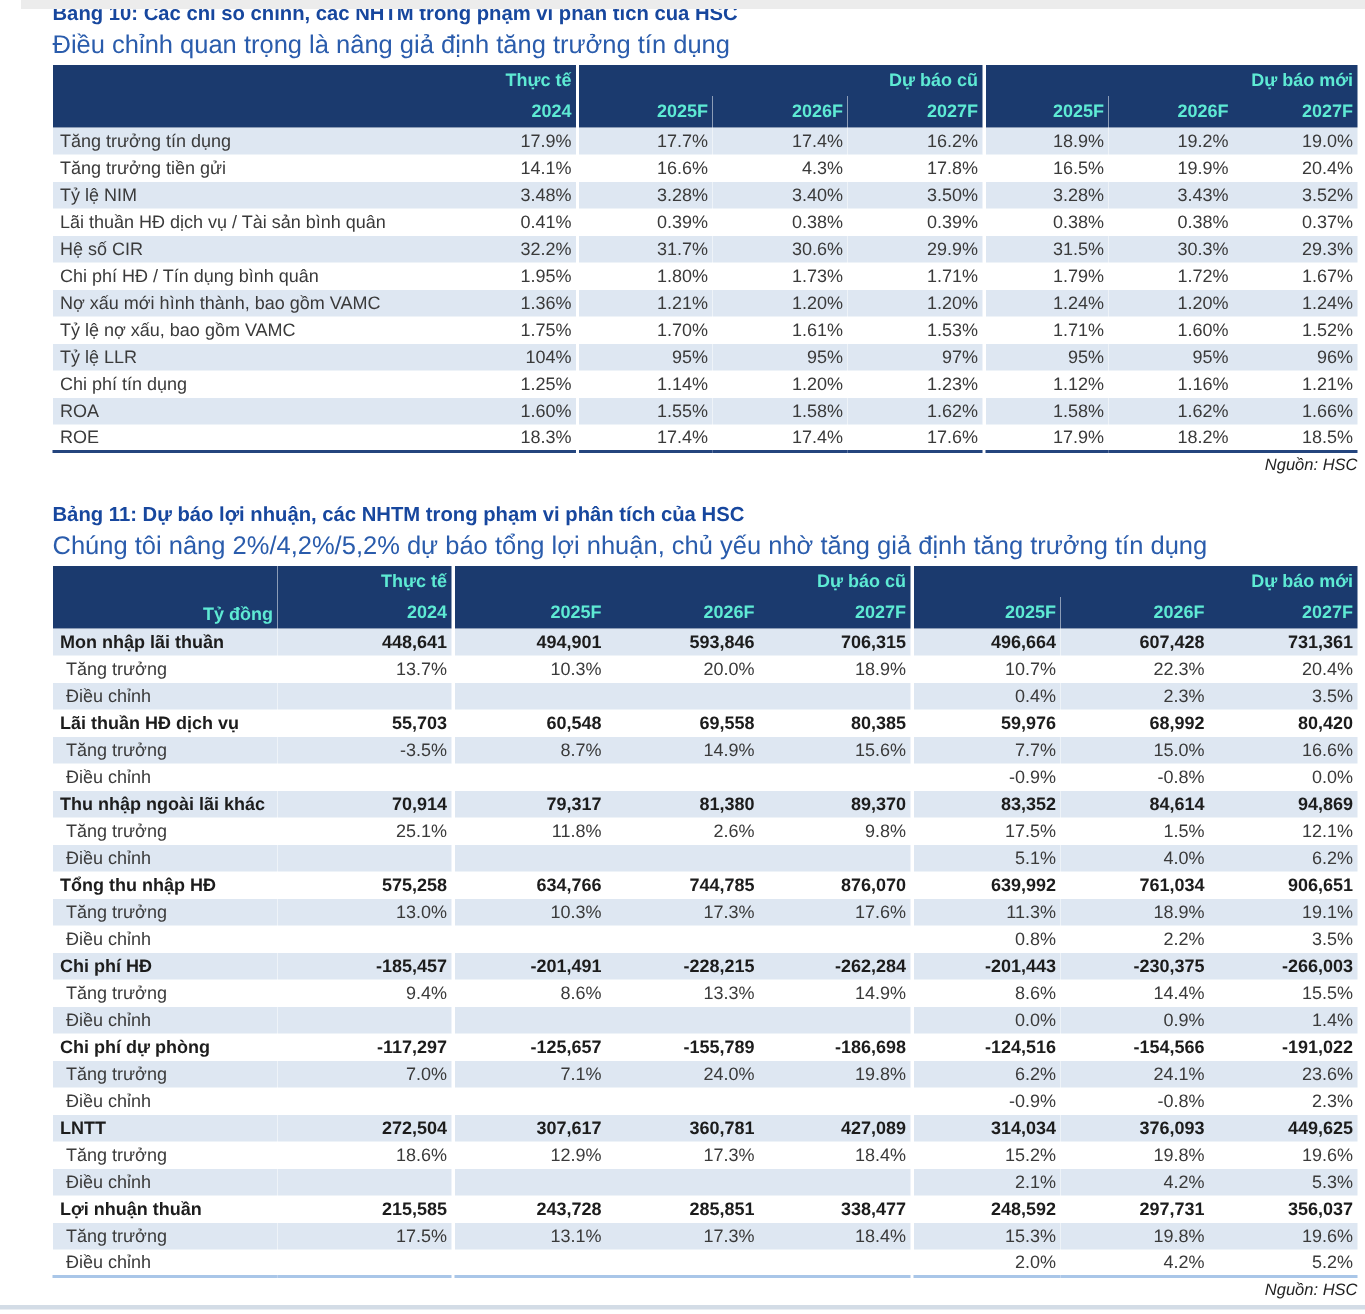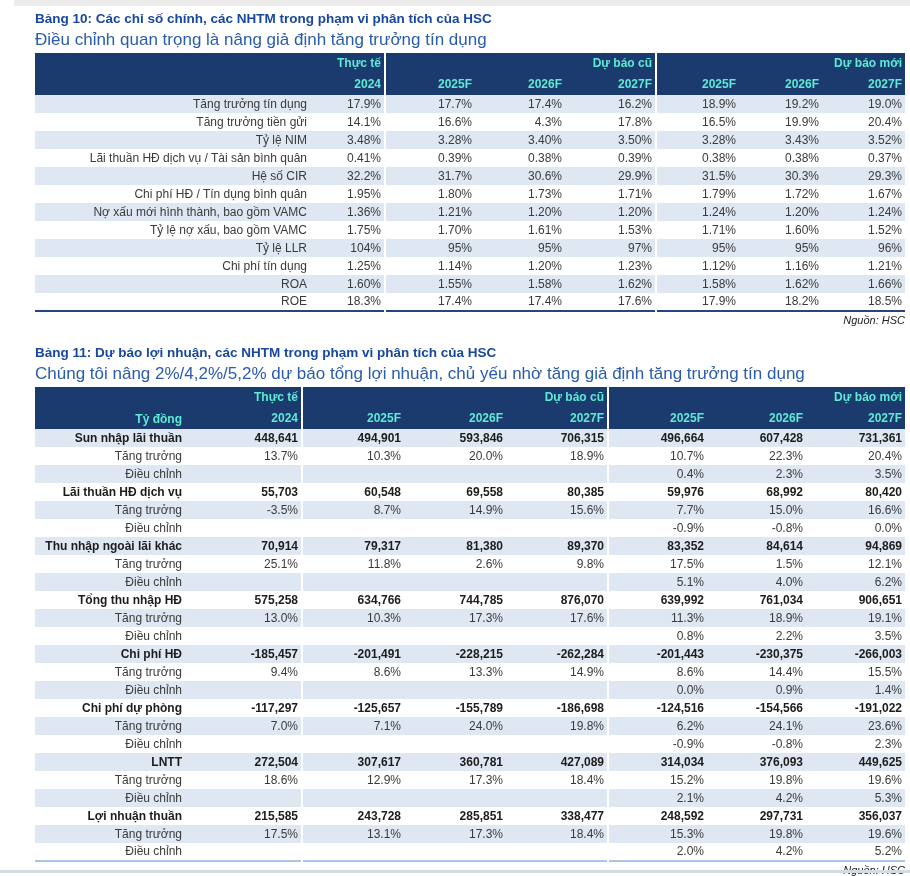--- a/index.html
+++ b/index.html
@@ -14,21 +14,21 @@
   *{box-sizing:border-box;}
   html,body{margin:0;padding:0;}
   body{
     width:910px;height:876px;position:relative;overflow:hidden;
     background:#fff;
     font-family:"Liberation Sans","DejaVu Sans",sans-serif;
     color:var(--body-text);
   }
   .top-strip{position:absolute;top:0;left:14px;right:0;height:6px;background:#ECECEC;}
   .bottom-strip{position:absolute;top:870px;left:0;right:0;height:3px;background:#D3DCE6;}
-  .content{padding:10px 5px 0 35px;}
+  .content{padding:0 5px 0 35px;}
   .table-title{
     font-size:13.5px;font-weight:bold;color:var(--title-blue);
     margin:0 0 5px 0;line-height:17px;
   }
   .table-subtitle{
     font-size:17px;color:var(--subtitle-blue);
     margin:0 0 5px 0;line-height:16px;
   }
   table.fin{
     width:870px;border-collapse:collapse;table-layout:fixed;
@@ -41,21 +41,21 @@
   }
   table.fin thead th.label-head{
     text-align:right;vertical-align:bottom;padding-left:5px;
   }
   table.fin thead th.group{}
   table.fin .sep{border-left:2px solid #fff;}
   table.fin tbody td{
     text-align:right;padding:2px 3px 2px 0;height:18px;
     line-height:13px;white-space:nowrap;overflow:hidden;
   }
-  table.fin tbody td.label{text-align:right;padding-left:5px;}
+  table.fin tbody td.label{text-align:left;padding-left:5px;}
   table.fin tbody td.label.indent{padding-left:9px;}
   table.fin tbody tr:nth-child(odd){background:var(--row-alt);}
   table.fin tbody tr.bold-row td{font-weight:bold;color:#1C1C1C;}
   #table10{border-bottom:2px solid var(--t10-border);}
   #table11{border-bottom:2px solid var(--t11-border);}
   .source-note{
     width:870px;text-align:right;font-style:italic;font-size:11px;
     color:#222;margin:2px 0 0 0;line-height:13px;
   }
   .section-gap{height:17px;}
@@ -251,21 +251,21 @@
         <th class="sep">2025F</th>
         <th>2026F</th>
         <th>2027F</th>
         <th class="sep">2025F</th>
         <th>2026F</th>
         <th>2027F</th>
       </tr>
     </thead>
     <tbody id="table11-body">
         <tr class="bold-row">
-          <td class="label">Sun nhập lãi thuần</td>
+          <td class="label">Mon nhập lãi thuần</td>
           <td>448,641</td>
           <td class="sep">494,901</td>
           <td>593,846</td>
           <td>706,315</td>
           <td class="sep">496,664</td>
           <td>607,428</td>
           <td>731,361</td>
         </tr>
         <tr>
           <td class="label indent">Tăng trưởng</td>

